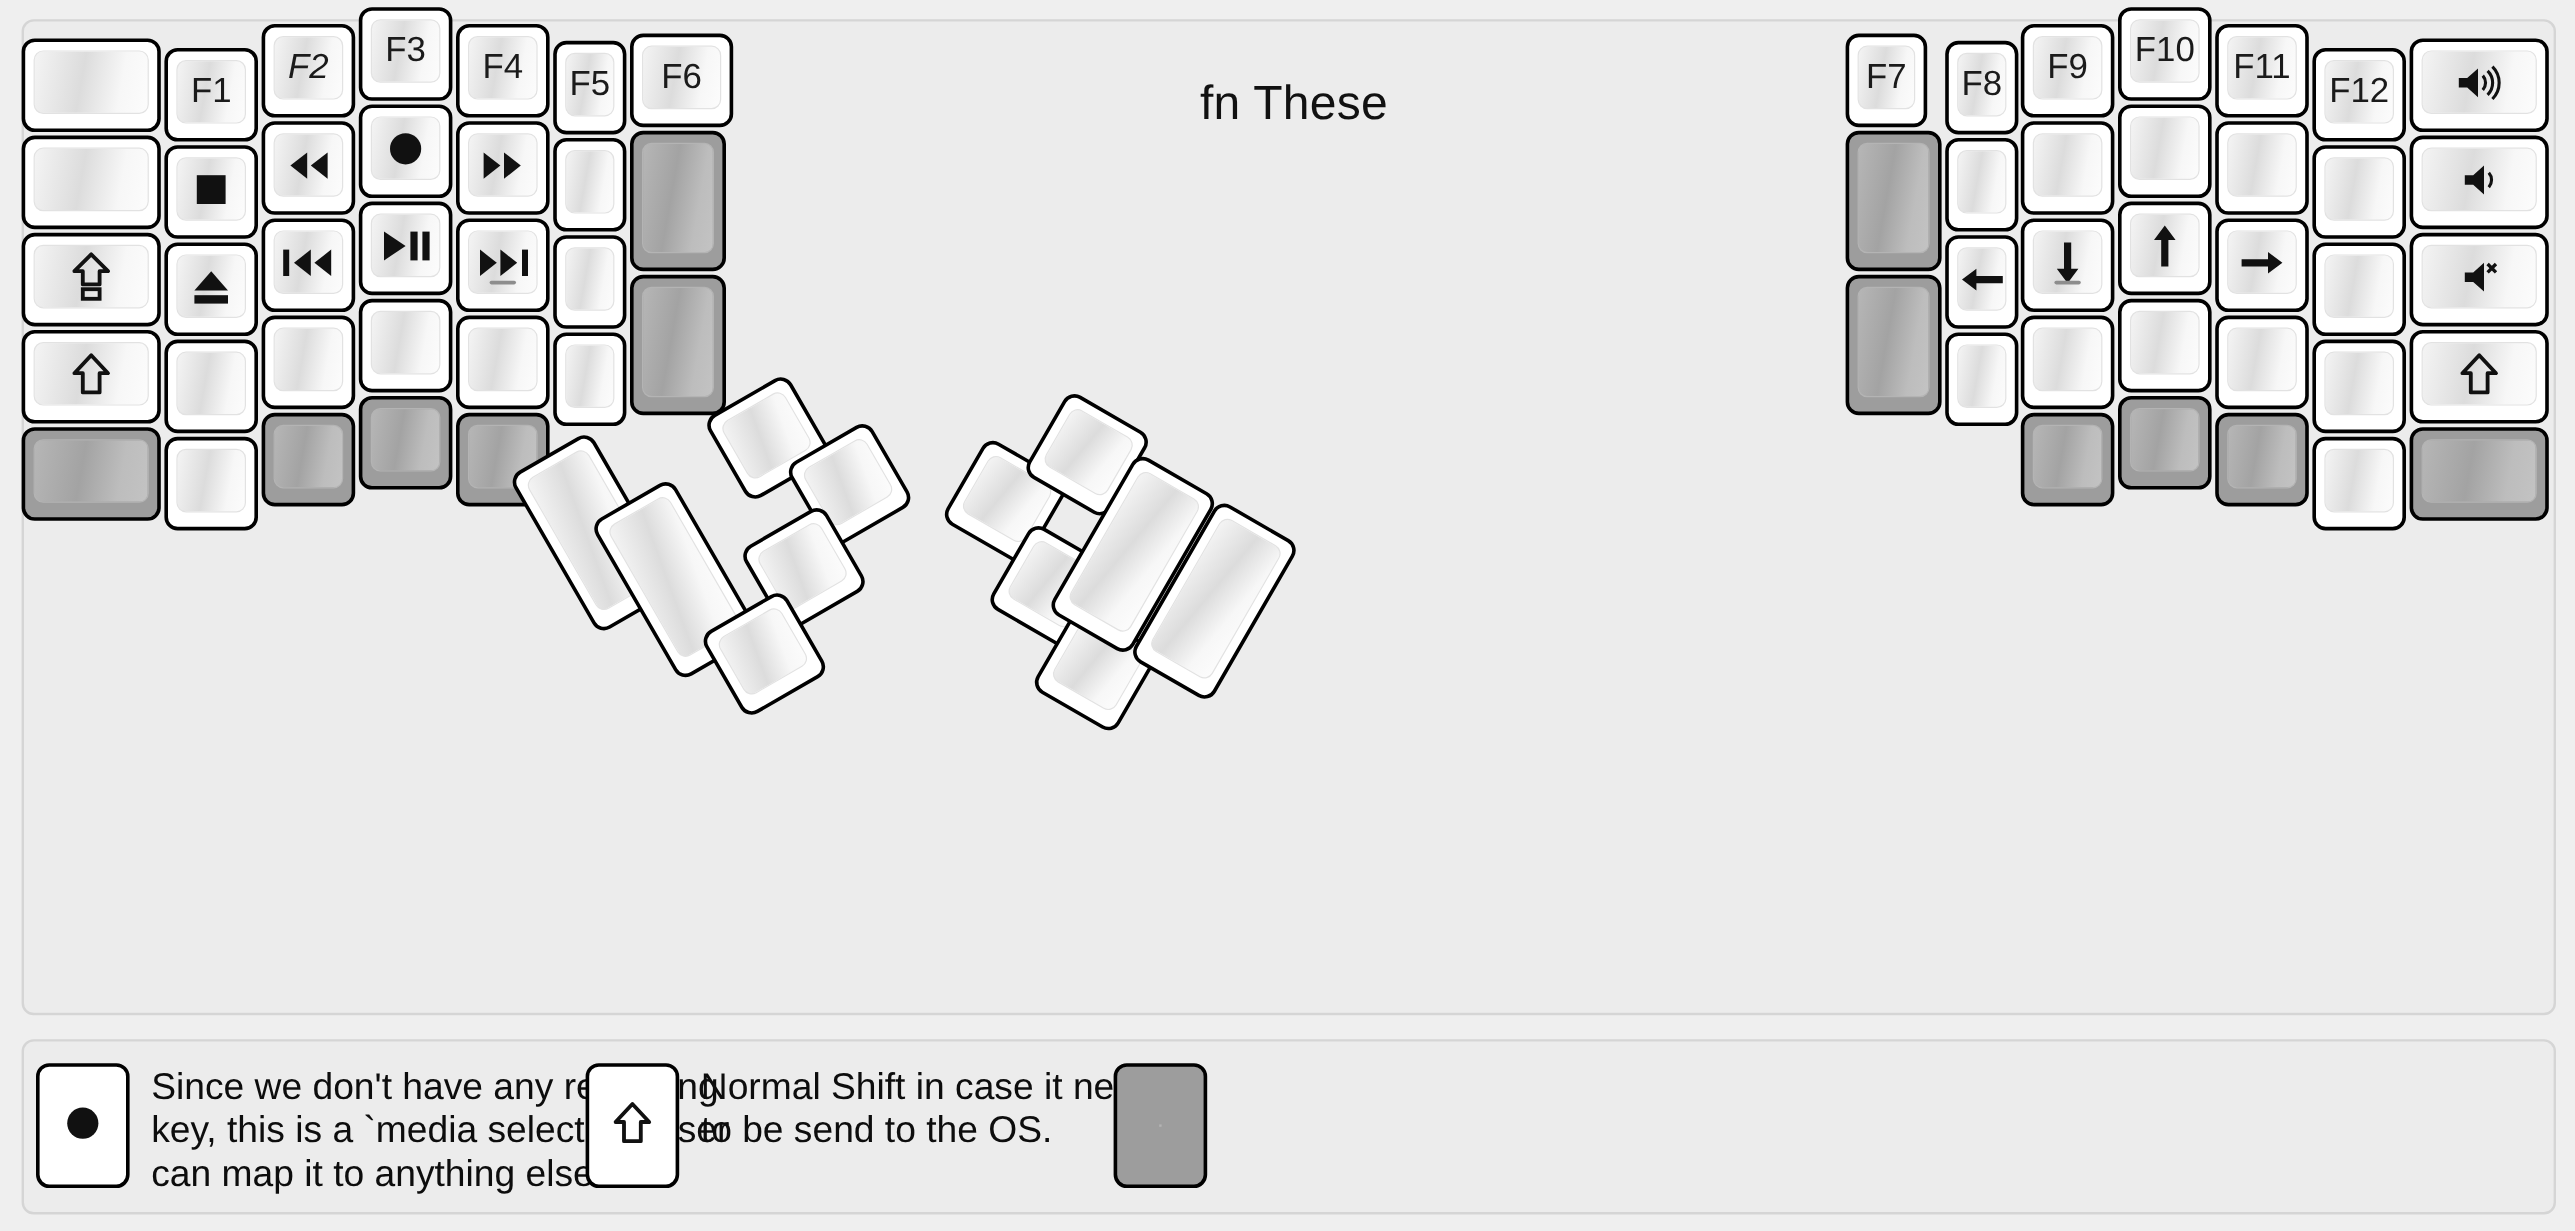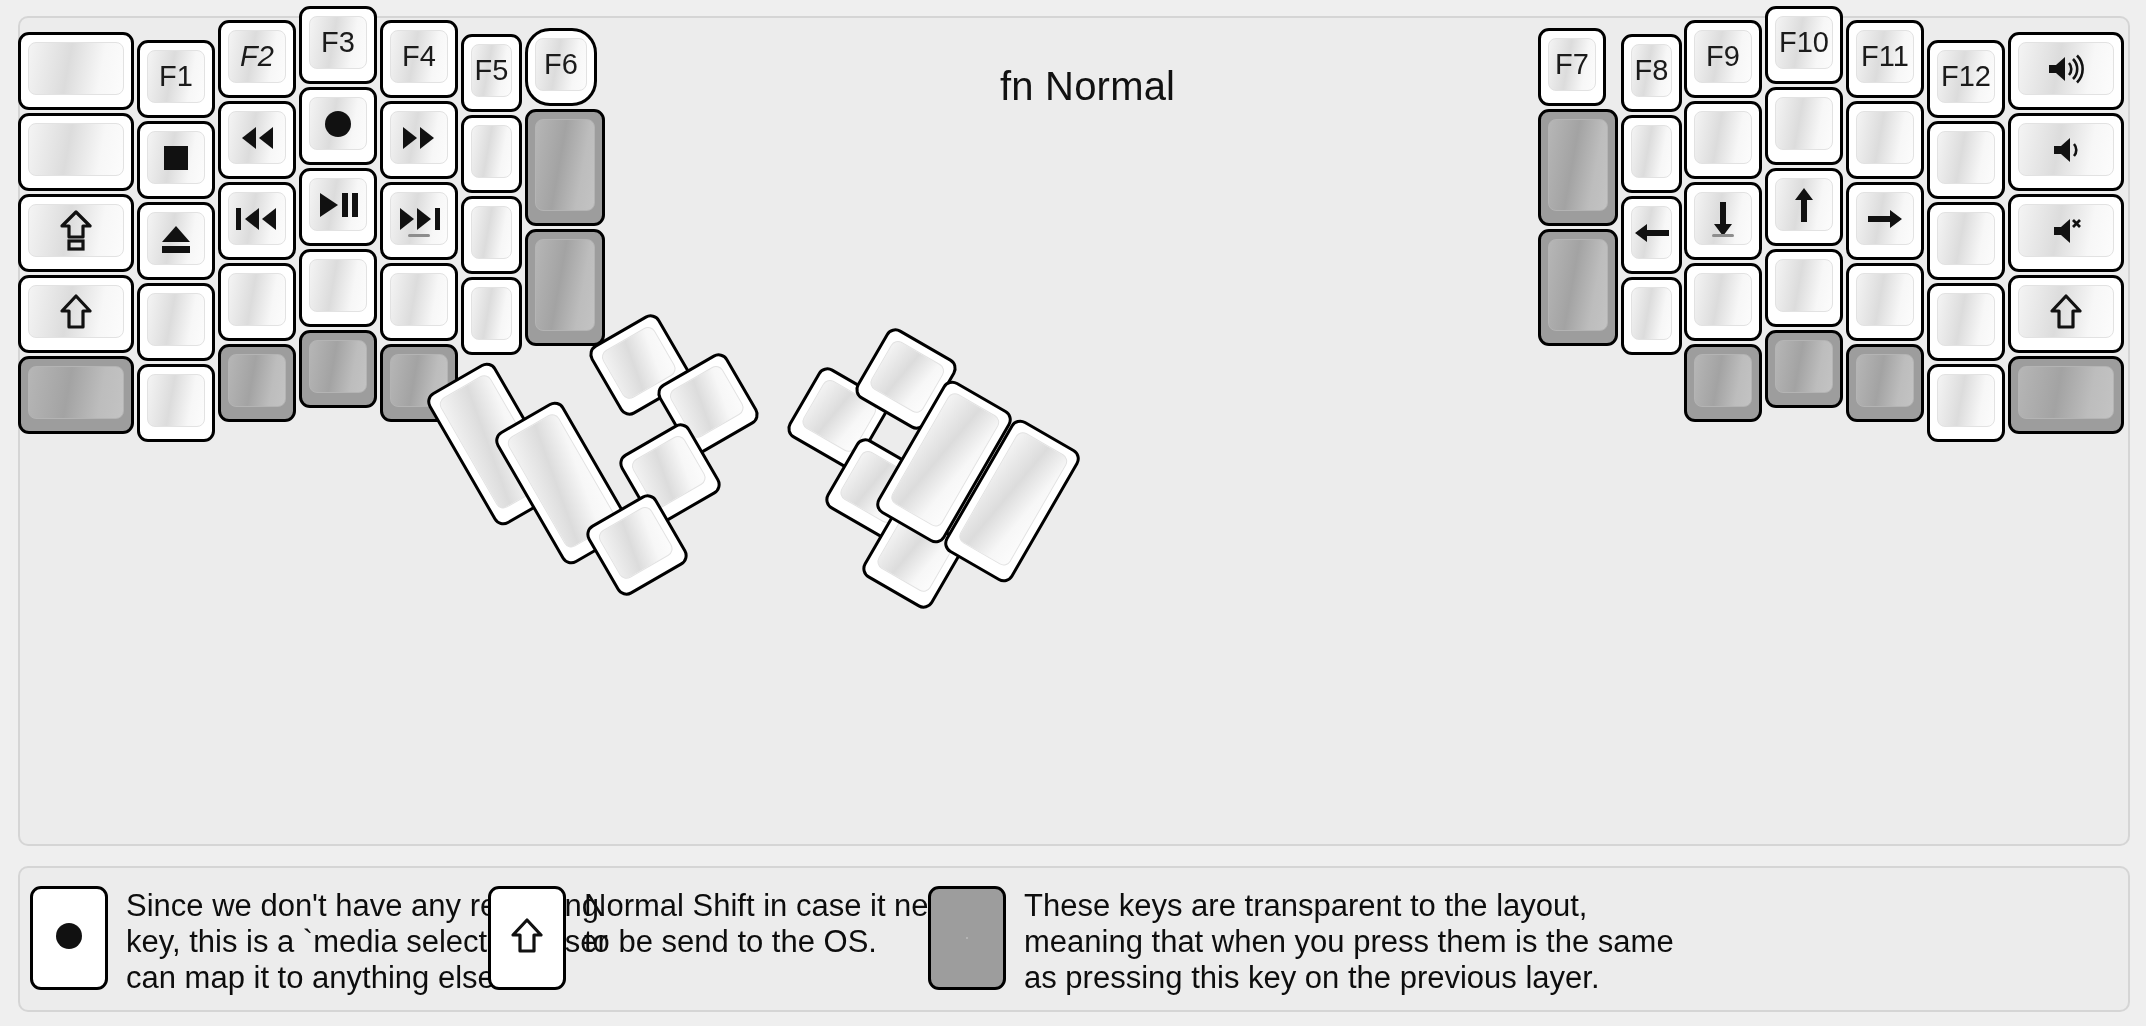--- a/index.html
+++ b/index.html
@@ -90,21 +90,21 @@
     white-space:pre-line;
     padding-top:2px;
   }
 </style>
 </head>
 <body>
 
 <div id="root">
 
   <div class="panel" id="board-panel">
-    <div id="title">fn Normal</div>
+    <div id="title">fn These</div>
     <div id="keys-layer">
         <div class="key" style="left: -2px; top: 14px; width: 116px; height: 78px;">
           <div class="cap"></div>
         </div>
         <div class="key" style="left: -2px; top: 95px; width: 116px; height: 78px;">
           <div class="cap"></div>
         </div>
         <div class="key" style="left: -2px; top: 176px; width: 116px; height: 78px;">
           <div class="cap"></div>
           <div class="glyph">
@@ -245,21 +245,21 @@
         </div>
         <div class="key" style="left: 441px; top: 97px; width: 61px; height: 78px;">
           <div class="cap"></div>
         </div>
         <div class="key" style="left: 441px; top: 178px; width: 61px; height: 78px;">
           <div class="cap"></div>
         </div>
         <div class="key" style="left: 441px; top: 259px; width: 61px; height: 78px;">
           <div class="cap"></div>
         </div>
-        <div class="key" style="left: 505px; top: 10px; width: 72px; height: 78px; border-radius: 25px;">
+        <div class="key" style="left: 505px; top: 10px; width: 86px; height: 78px;">
           <div class="cap"></div>
           <div class="lbl">F6</div>
         </div>
         <div class="key trans" style="left: 505px; top: 91px; width: 80px; height: 117px;">
           <div class="cap"></div>
         </div>
         <div class="key trans" style="left: 505px; top: 211px; width: 80px; height: 117px;">
           <div class="cap"></div>
         </div>
         <div class="key" style="left: 1518px; top: 10px; width: 68px; height: 78px;">
@@ -469,20 +469,17 @@
                 <path d="M16 2 L30 17 L23 17 L23 33 L9 33 L9 17 L2 17 Z" fill="none" stroke="#111" stroke-width="3.2" stroke-linejoin="round"></path>
               </svg></div>
           </div>
           <div class="legend-text">Normal Shift in case it needs
 to be send to the OS.</div>
         </div>
         <div class="legend-item" style="left: 908px;">
           <div class="legend-key trans">
             <div class="cap"></div>
           </div>
-          <div class="legend-text">These keys are transparent to the layout,
-meaning that when you press them is the same
-as pressing this key on the previous layer.</div>
         </div>
       </div>
   </div>
 
 </div>
 
 </body></html>

